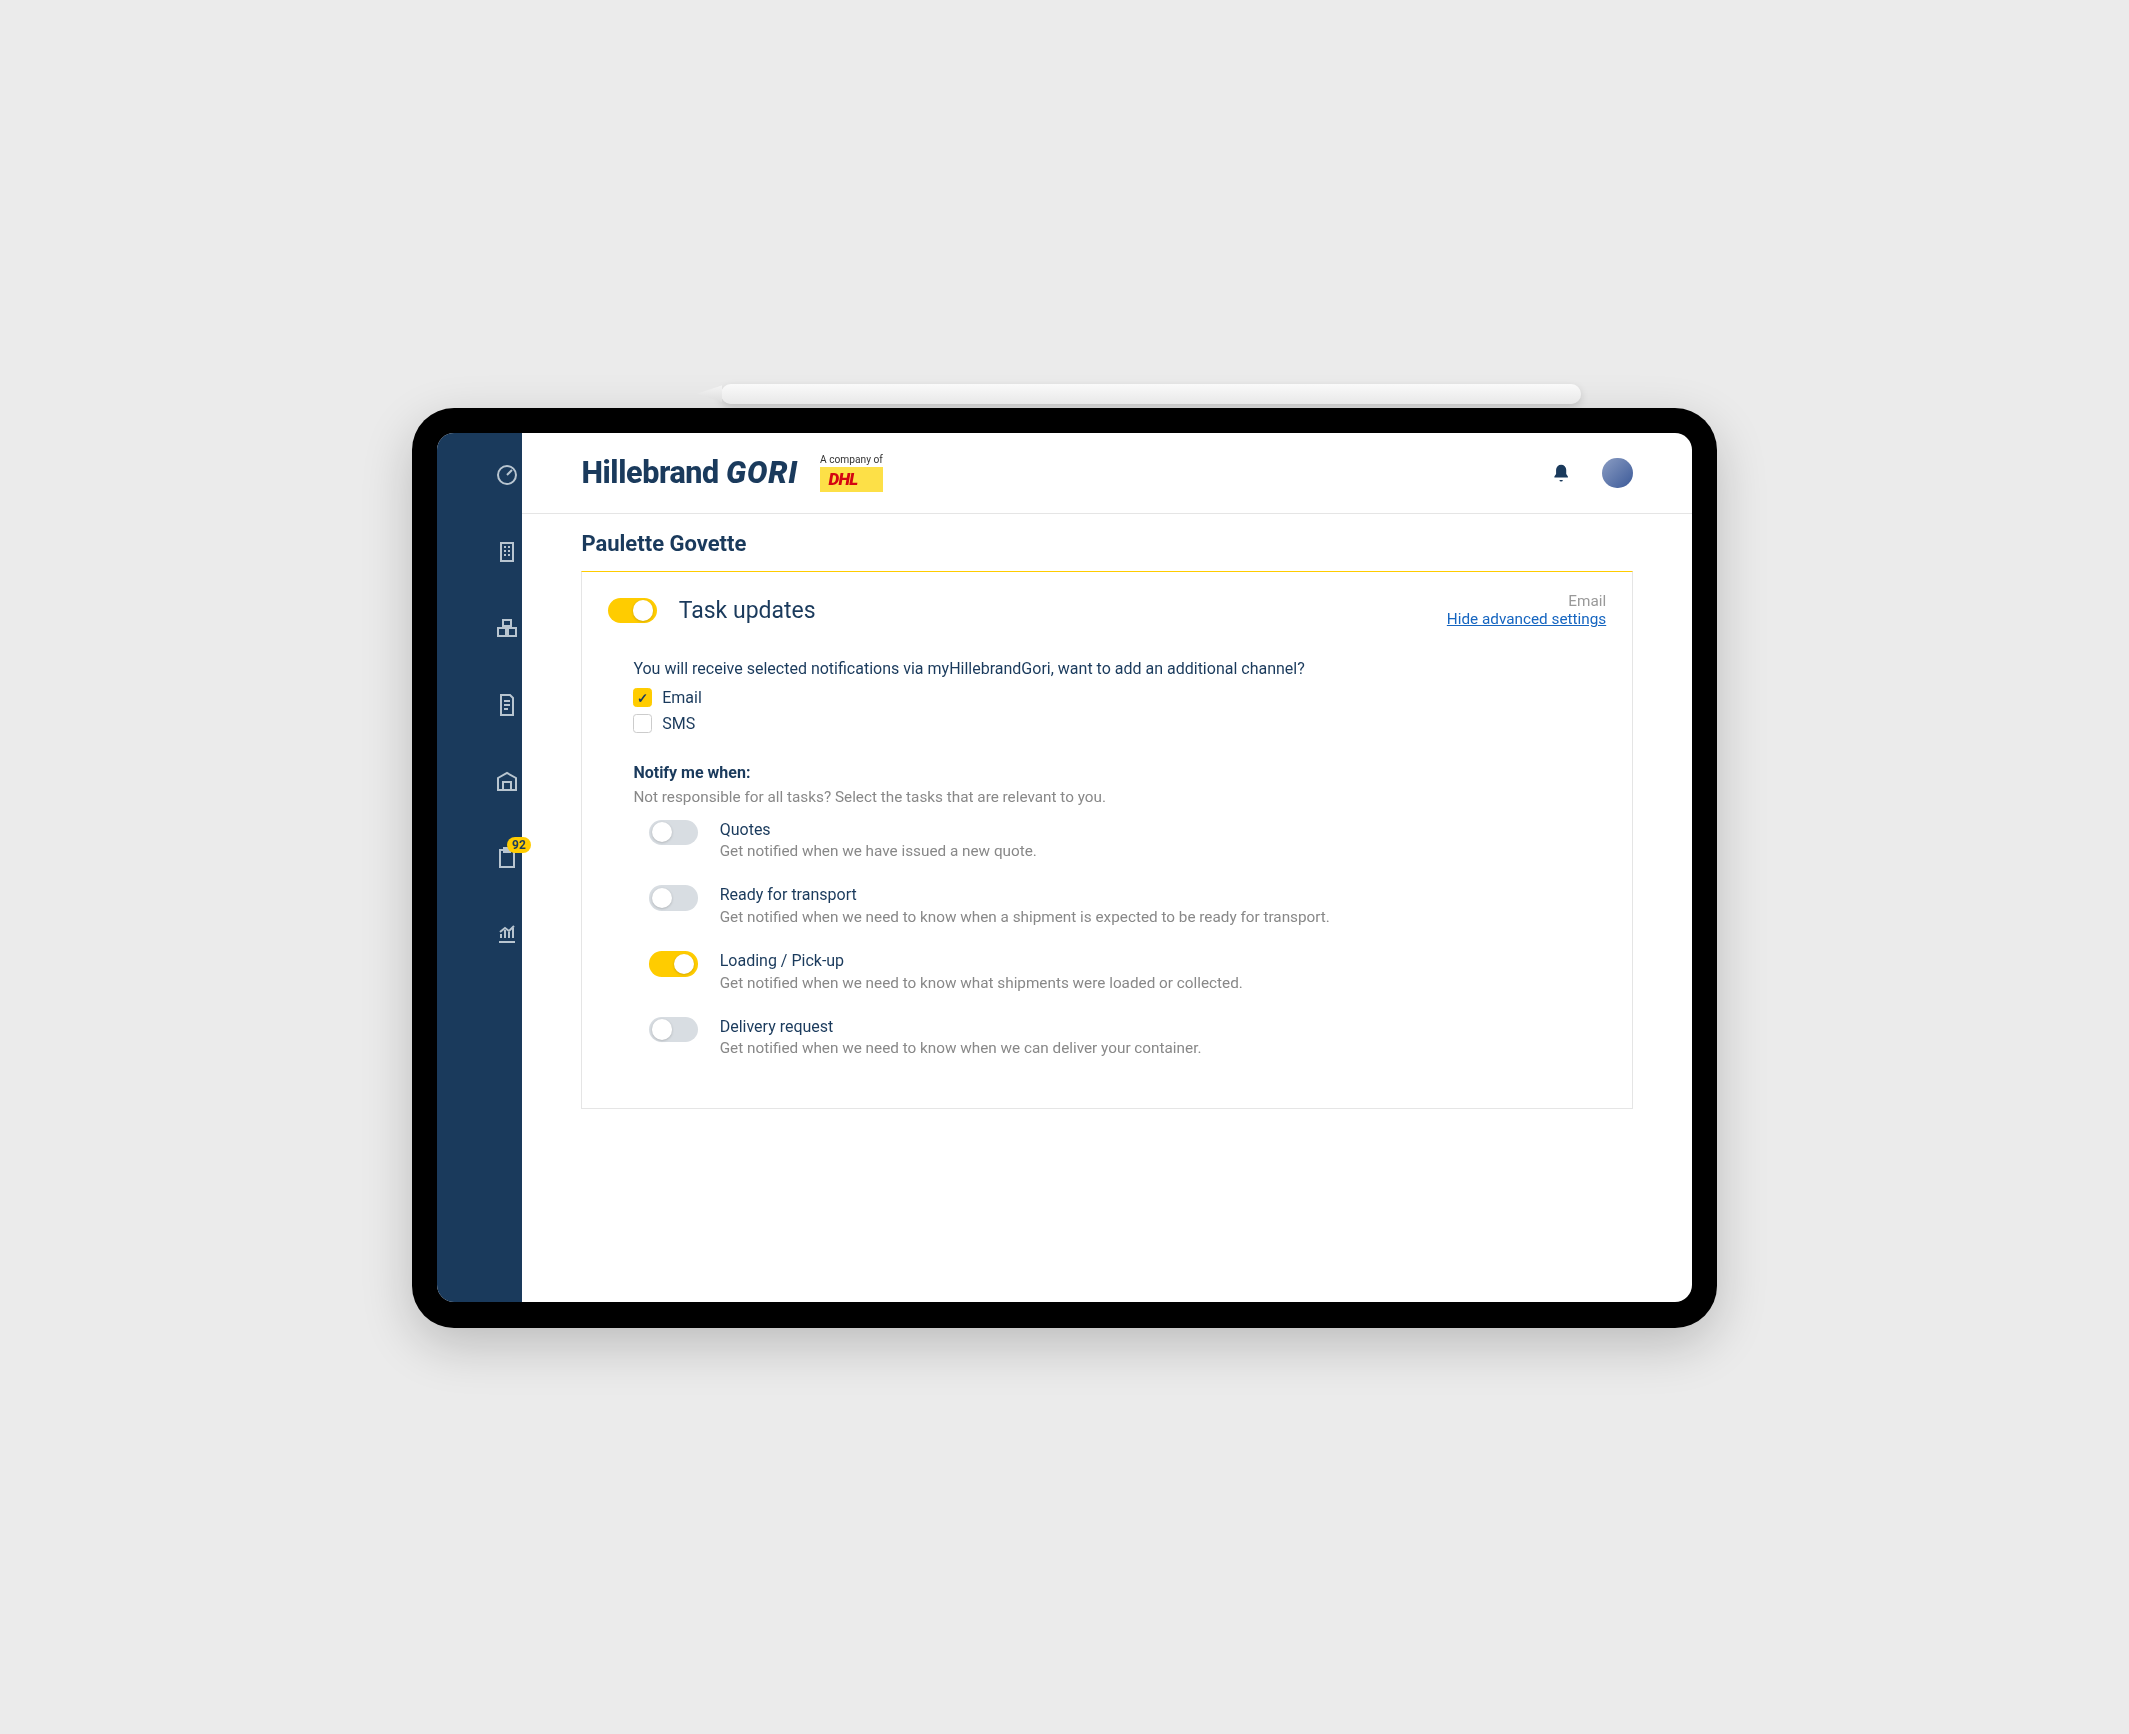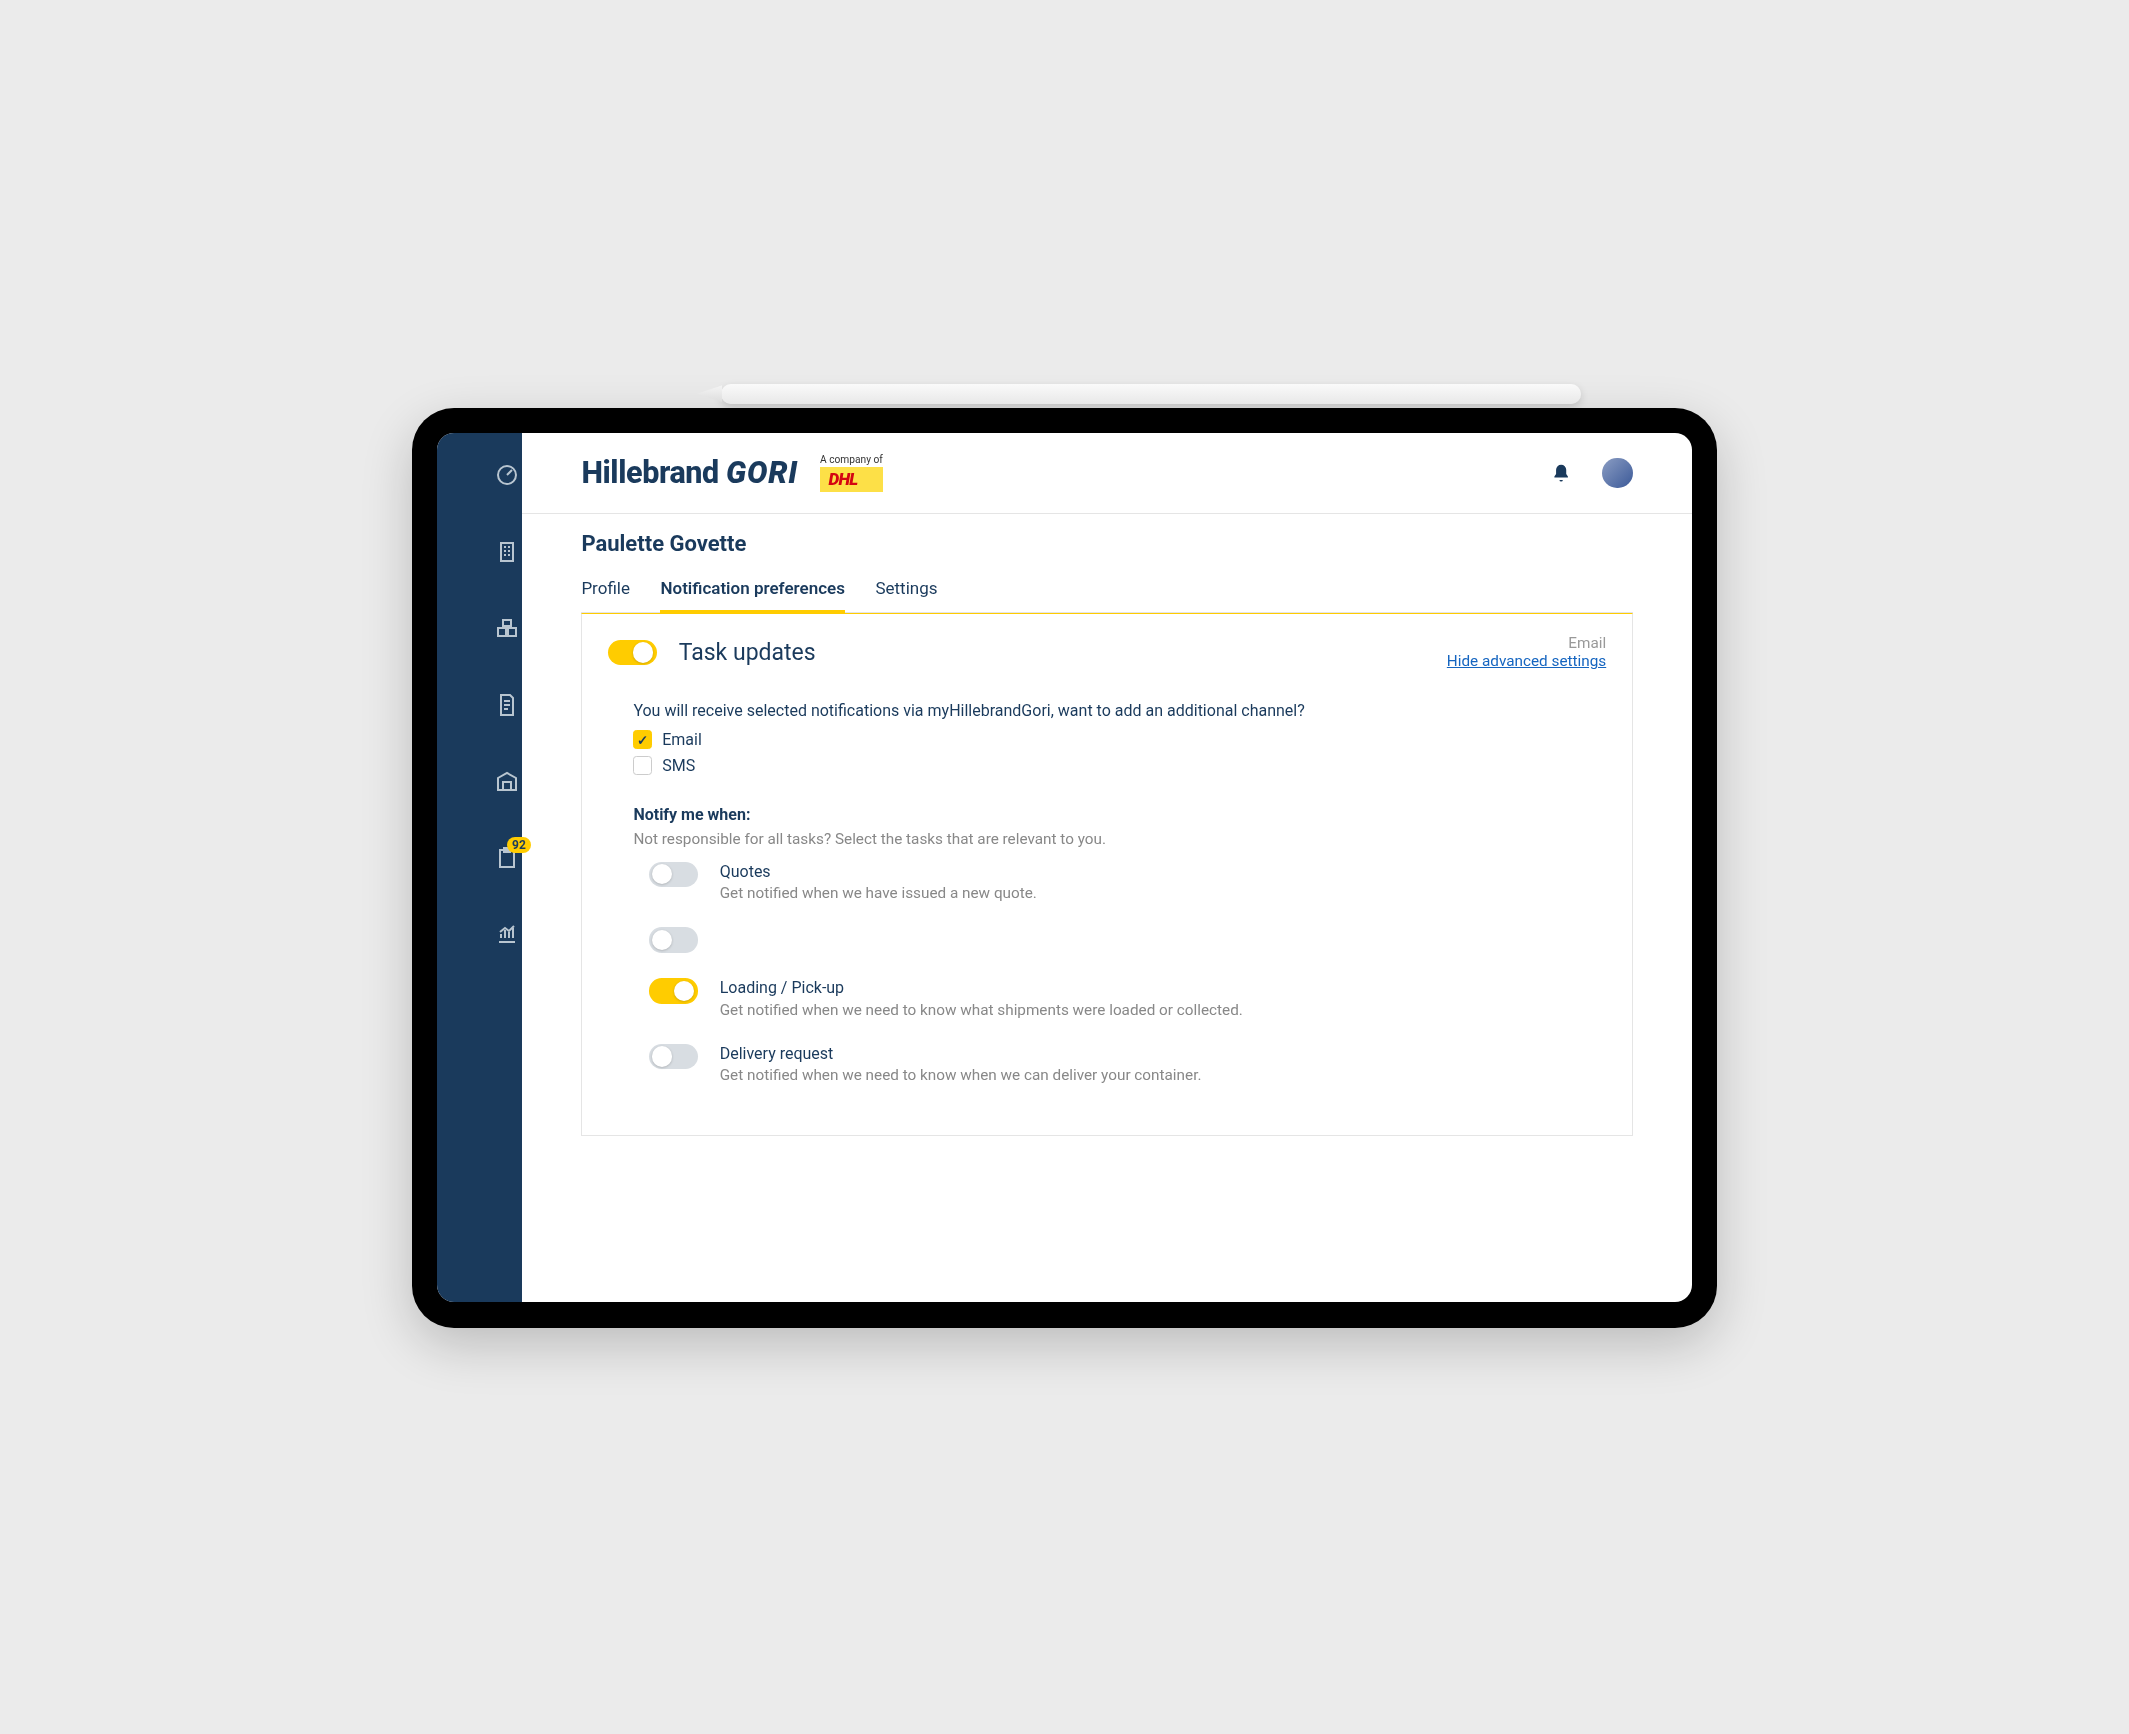--- a/index.html
+++ b/index.html
@@ -369,25 +369,20 @@
         <div class="header-right">
           <svg class="bell-icon" viewBox="0 0 24 24" fill="currentColor">
               <path d="M12 2a6 6 0 00-6 6v5l-2 3v1h16v-1l-2-3V8a6 6 0 00-6-6zM10 20a2 2 0 104 0h-4z"></path>
             </svg>
           <div class="avatar"></div>
         </div>
       </div>
 
       <div class="subheader">
         <div class="user-name">Paulette Govette</div>
-        <div class="tabs">
-          <div class="tab">Profile</div>
-          <div class="tab active">Notification preferences</div>
-          <div class="tab">Settings</div>
-        </div>
       </div>
 
       <div class="content">
         <div class="section">
 
           <div class="section-header">
             <div class="section-left">
               <div class="toggle">
                   <div class="toggle-knob"></div>
                 </div>
@@ -417,20 +412,24 @@
                 </div>
               <div class="notify-text">
                 <div class="title">Quotes</div>
                 <div class="desc">Get notified when we have issued a new quote.</div>
               </div>
             </div>
             <div class="notify-item">
               <div class="toggle off">
                   <div class="toggle-knob"></div>
                 </div>
+              <div class="notify-text">
+                <div class="title">Ready for transport</div>
+                <div class="desc">Get notified when we need to know when a shipment is expected to be ready for transport.</div>
+              </div>
             </div>
             <div class="notify-item">
               <div class="toggle">
                   <div class="toggle-knob"></div>
                 </div>
               <div class="notify-text">
                 <div class="title">Loading / Pick-up</div>
                 <div class="desc">Get notified when we need to know what shipments were loaded or collected.</div>
               </div>
             </div>

